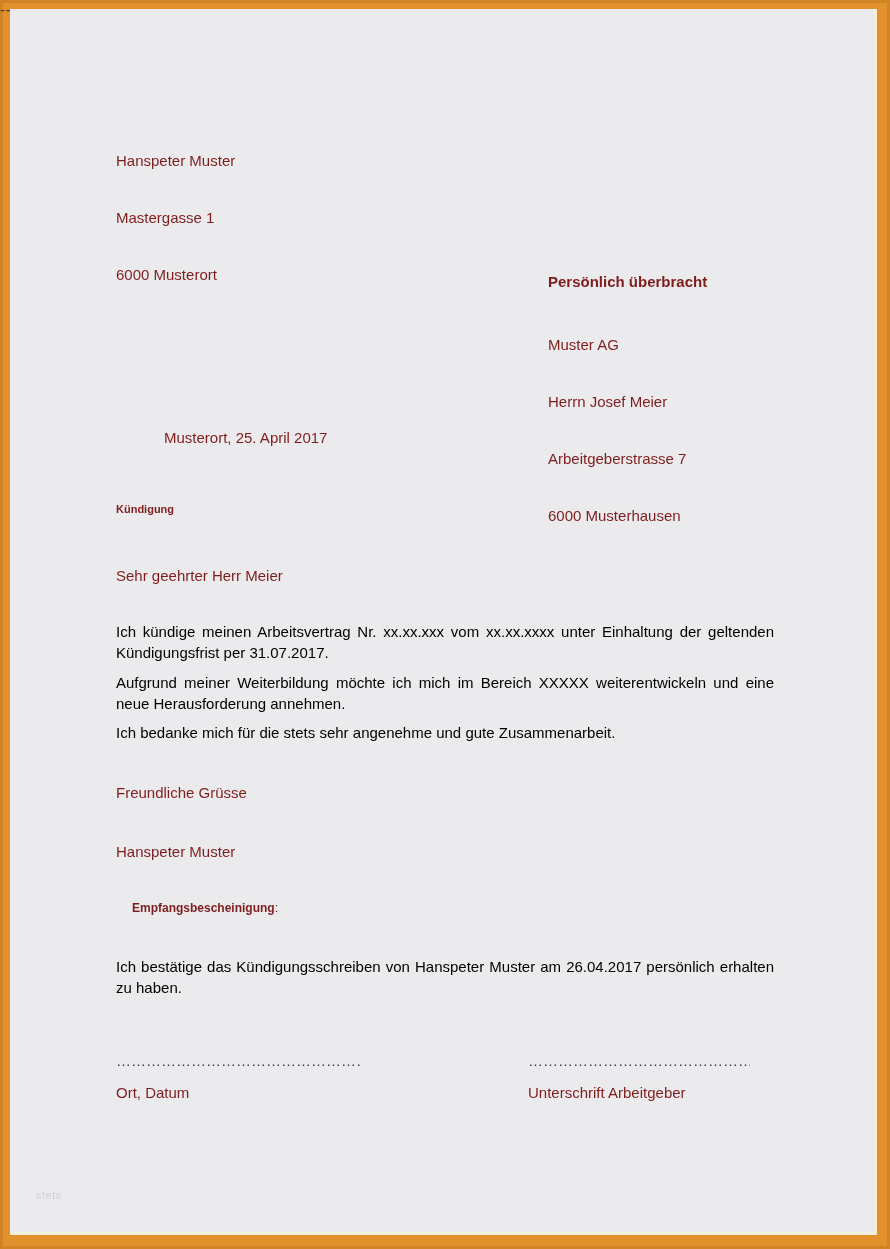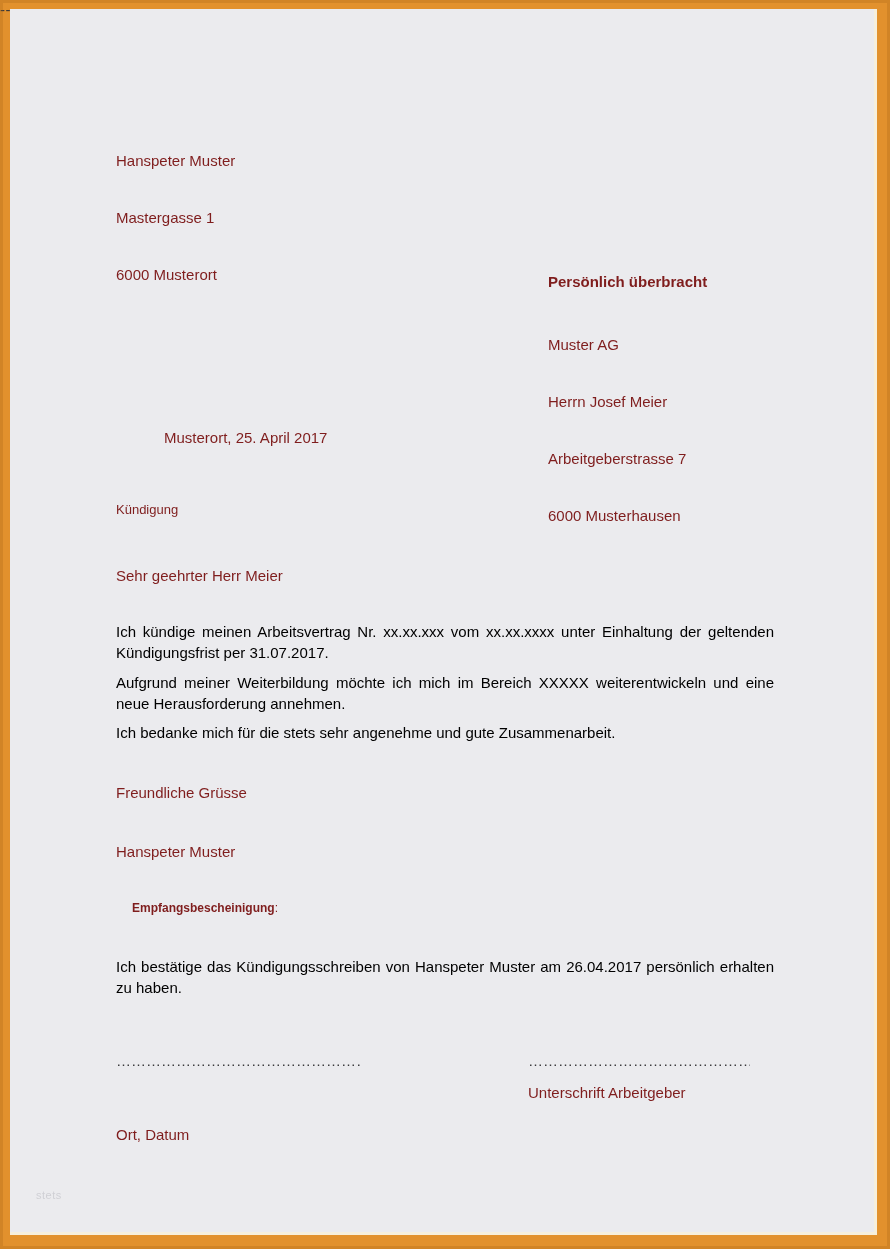--- a/index.html
+++ b/index.html
@@ -43,21 +43,21 @@
     line-height: 21px;
     width: 658px;
     text-align: justify;
     white-space: normal;
   }
   .bold { font-weight: bold; }
   .sender    { left: 116px; top: 113px; }
   .delivery  { left: 548px; top: 262px; font-weight: bold; margin-top: 10px; }
   .recipient { left: 548px; top: 297px; }
   .dateline  { left: 116px; top: 428px; margin-left: 48px; }
-  .subject   { left: 116px; top: 500px; font-weight: normal; font-size: 13px; }
+  .subject   { left: 116px; top: 500px; font-weight: bold; font-size: 11px; }
   .salutation{ left: 116px; top: 566px; }
   .p1 { left: 116px; top: 621px; }
   .p2 { left: 116px; top: 672px; }
   .p3 { left: 116px; top: 722px; text-align: left; }
   .closing   { left: 116px; top: 783px; }
   .signame   { left: 116px; top: 842px; }
   .dashline  {
     left: 116px; top: 871px;
     width: 633px; overflow: hidden;
     white-space: nowrap;
@@ -68,21 +68,21 @@
   .receipt-heading { left: 132px; top: 899px; font-size: 12px; }
   .receipt-text { left: 116px; top: 956px; }
   .dots {
     position: absolute; top: 1051px;
     overflow: hidden; white-space: nowrap;
     color: #38383a; font-size: 15px; line-height: 20px;
   }
   .dots-left  { left: 116px; width: 244px; }
   .dots-right { left: 528px; width: 222px; }
   .siglabel { top: 1083px; }
-  .label-left  { left: 116px; margin-top: 42px; }
+  .label-left  { left: 116px; }
   .label-right { left: 528px; }
   .watermark {
     left: 36px; top: 1186px;
     font-size: 11px;
     color: rgba(110,110,125,0.22);
     letter-spacing: 0.5px;
   }
 </style>
 </head>
 <body>

